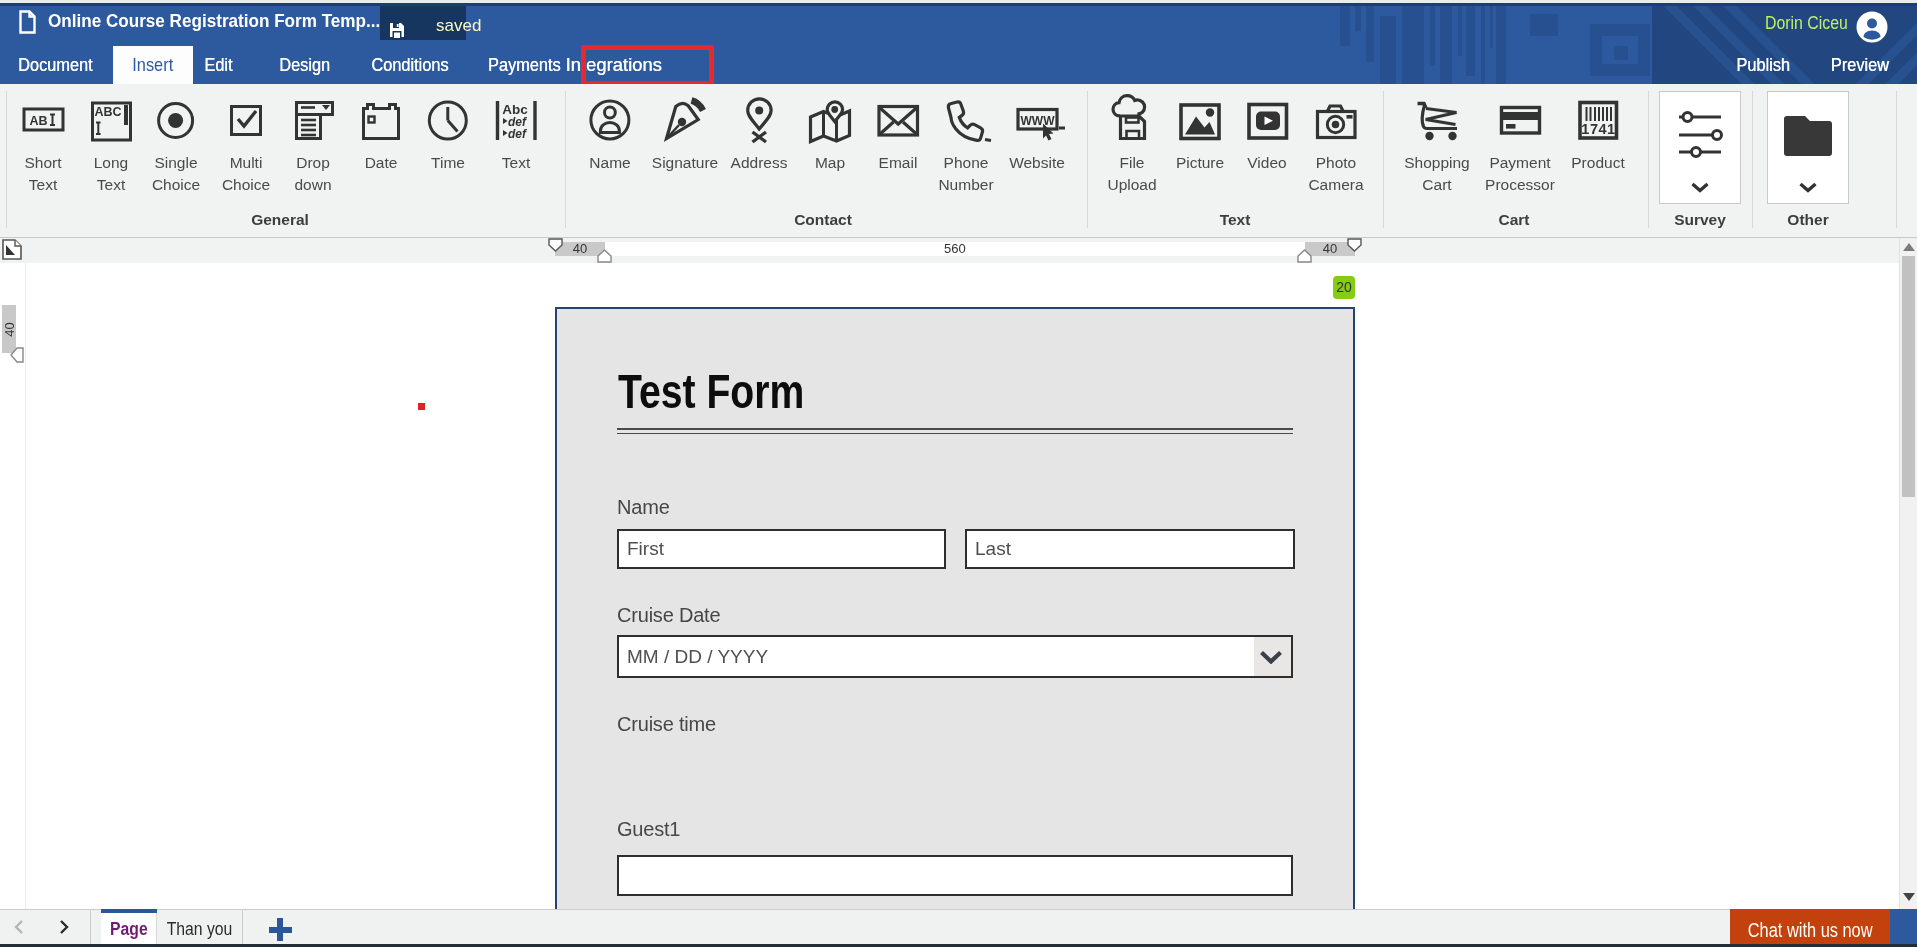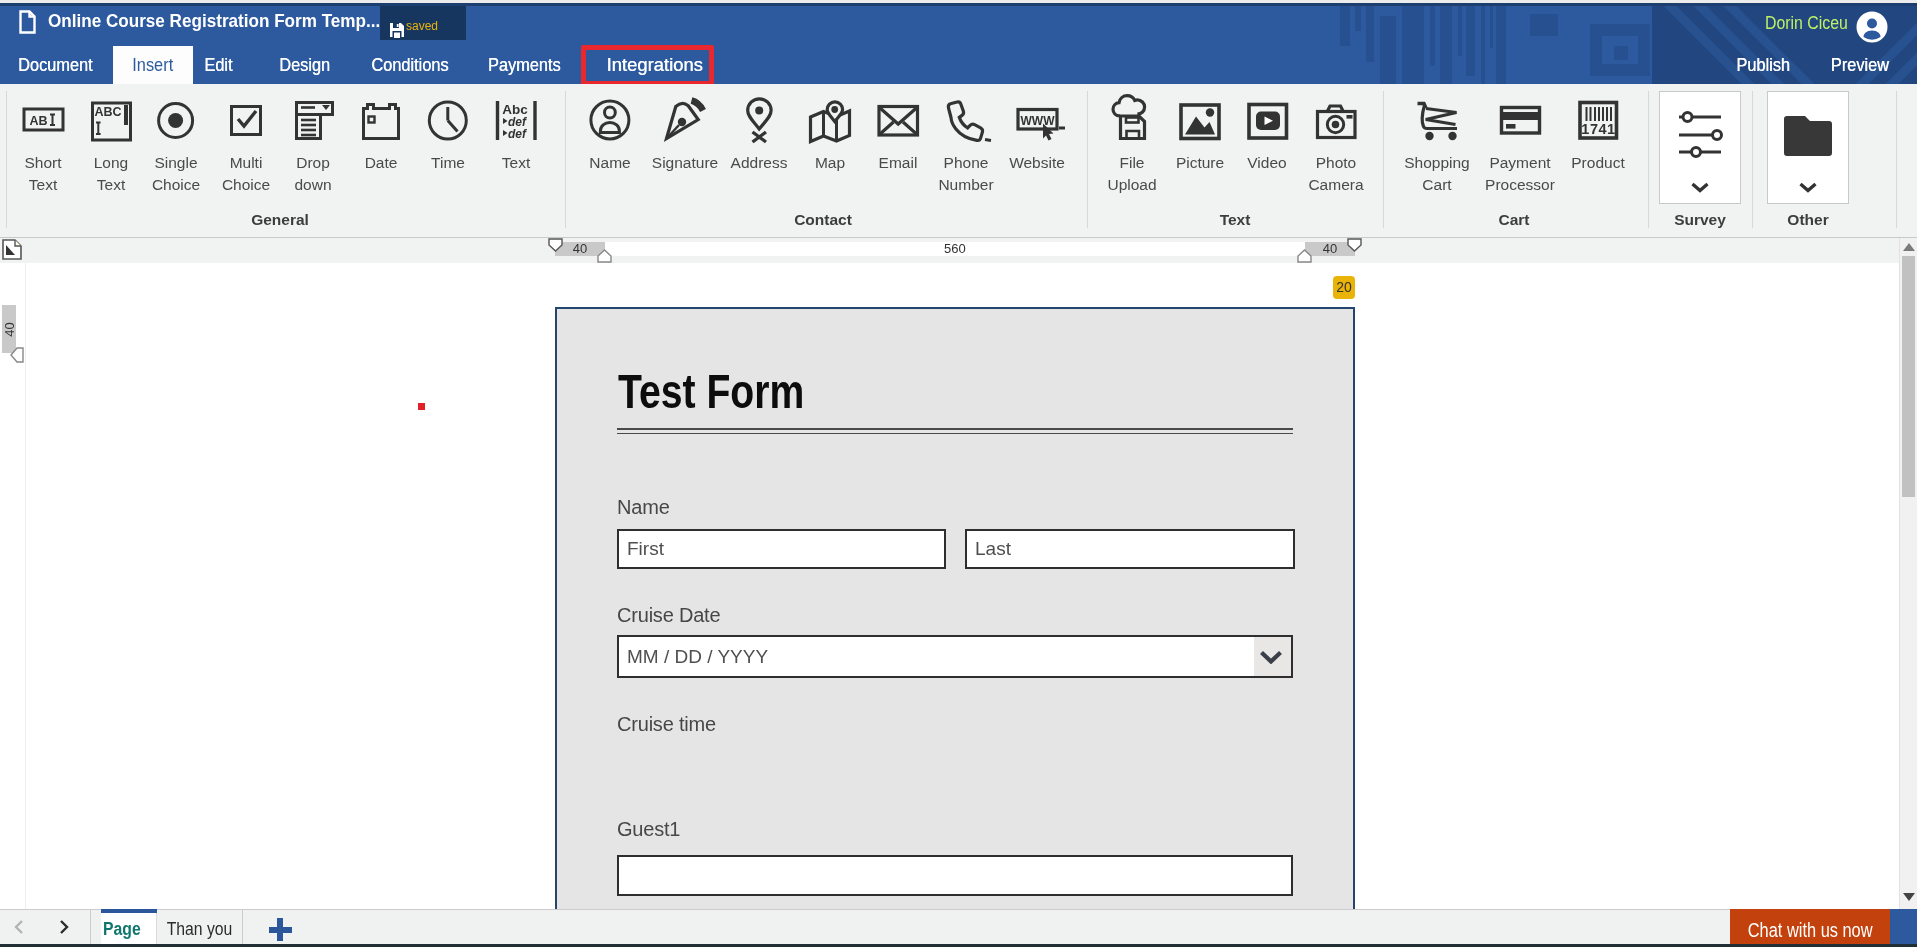--- a/index.html
+++ b/index.html
@@ -59,37 +59,37 @@
     <div class="abs" style="left:48px;top:2px;font-size:19px;font-weight:bold;color:#fff;line-height:26px;transform:scaleX(0.9);transform-origin:0 50%;white-space:nowrap;">Online Course Registration Form Temp...</div>
 
     <div class="abs" style="left:380px;top:0;width:86px;height:34px;background:#17365f;"></div>
     <svg width="16" height="16" viewBox="0 0 16 16" style="position:absolute;left:389px;top:16px;">
       <path d="M1 1 h11 l3 3 v11 h-14 z" fill="#fff"></path>
       <rect x="4" y="1" width="6" height="5" fill="#17365f"></rect>
       <rect x="7.8" y="2" width="1.8" height="3" fill="#fff"></rect>
       <rect x="3.5" y="9" width="9" height="7" fill="#17365f"></rect>
       <rect x="5" y="10.5" width="6" height="5.5" fill="#fff"></rect>
     </svg>
-    <div class="abs" style="left:406px;top:7px;font-size:12px;color:#eab308;line-height:26px;">saved</div>
+    <div class="abs" style="left:436px;top:7px;font-size:17px;color:#fef9c3;line-height:26px;">saved</div>
 
     <div class="abs" style="left:1765px;top:4px;font-size:18px;color:#bef264;line-height:26px;"><span style="display:inline-block;transform:scaleX(0.88);transform-origin:0 50%;">Dorin Ciceu</span></div>
     <svg width="32" height="32" viewBox="0 0 32 32" style="position:absolute;left:1856px;top:5px;">
       <circle cx="16" cy="16" r="15.5" fill="#fff"></circle>
       <circle cx="16" cy="12.5" r="5" fill="#2d5a9e"></circle>
       <path d="M16 19.5 c-5.5 0 -8.5 3 -8.5 6.5 a15.5 15.5 0 0 0 17 0 c0 -3.5 -3 -6.5 -8.5 -6.5 z" fill="#2d5a9e"></path>
     </svg>
 
     <div class="mi" style="left:10px;width:90px;"><span>Document</span></div>
     <div class="abs" style="left:113px;top:40px;width:80px;height:38px;background:#fdfdfd;"></div>
     <div class="mi" style="left:113px;width:80px;color:#2d5a9e;"><span>Insert</span></div>
     <div class="mi" style="left:182px;width:72px;"><span>Edit</span></div>
     <div class="mi" style="left:265px;width:80px;"><span>Design</span></div>
     <div class="mi" style="left:361px;width:98px;"><span>Conditions</span></div>
     <div class="mi" style="left:479px;width:90px;"><span>Payments</span></div>
-    <div class="mi" style="left:605px;width:98px;"><span style="transform:scaleX(0.97);">Integrations</span></div>
+    <div class="mi" style="left:564px;width:98px;"><span style="transform:scaleX(0.97);">Integrations</span></div>
     <div class="mi" style="left:1713px;width:100px;"><span>Publish</span></div>
     <div class="mi" style="left:1820px;width:80px;"><span>Preview</span></div>
   </div>
 
   <div class="abs" style="left:581px;top:45px;width:133px;height:41px;border:5px solid #e8282e;border-radius:2px;box-sizing:border-box;"></div>
 
   <div class="abs" style="left:0;top:84px;width:1917px;height:153px;background:#f1f2f2;border-bottom:1px solid #c9c9c9;box-sizing:content-box;"></div>
   <div class="sep" style="left:6px;"></div>
   <div class="sep" style="left:565px;"></div>
   <div class="sep" style="left:1087px;"></div>
@@ -295,21 +295,21 @@
   <div class="abs" style="left:25px;top:263px;width:1px;height:646px;background:#ededed;"></div>
 
   <div class="abs" style="left:2px;top:305px;width:14px;height:48px;background:#c9c9c9;"></div>
   <div class="abs" style="left:2px;top:305px;width:14px;height:48px;color:#333;font-size:13px;display:flex;align-items:center;justify-content:center;">
       <span style="transform:rotate(-90deg);display:block;">40</span>
     </div>
   <svg width="14" height="16" style="position:absolute;left:10px;top:347px;">
       <path d="M13 1 v14 h-6 l-6 -7 l6 -7 z" fill="#fff" stroke="#888" stroke-width="1.4"></path>
     </svg>
 
-  <div class="abs" style="left:1333px;top:276px;width:22px;height:23px;background:#eab308;border-radius:4px;color:#333;font-size:14px;text-align:center;line-height:23px;">20</div>
+  <div class="abs" style="left:1333px;top:276px;width:22px;height:23px;background:#84cc16;border-radius:4px;color:#333;font-size:14px;text-align:center;line-height:23px;">20</div>
 
   <div class="abs" style="left:418px;top:403px;width:7px;height:7px;background:#e02127;"></div>
 
   <div class="abs" style="left:555px;top:307px;width:800px;height:602px;background:#e5e5e5;border:2px solid #24466e;border-bottom:none;box-sizing:border-box;overflow:hidden;">
     <div class="abs" style="left:61px;top:57px;font-size:48px;line-height:51px;font-weight:bold;color:#0d0d0d;transform:scaleX(0.815);transform-origin:0 0;white-space:nowrap;">Test Form</div>
     <div class="abs" style="left:60px;top:119px;width:676px;height:3px;border-top:2px solid #4a4a4a;border-bottom:1px solid #4a4a4a;box-sizing:content-box;"></div>
 
     <div class="flabel" style="left:60px;top:187px;">Name</div>
     <div class="finput" style="left:60px;top:220px;width:329px;height:40px;">First</div>
     <div class="finput" style="left:408px;top:220px;width:330px;height:40px;">Last</div>
@@ -342,21 +342,21 @@
       <path d="M9 2 L3 8 L9 14" stroke="#b3b3b3" stroke-width="2.4" fill="none"></path>
     </svg>
   <svg width="12" height="16" style="position:absolute;left:58px;top:919px;">
       <path d="M3 2 L9 8 L3 14" stroke="#2b2b2b" stroke-width="2.4" fill="none"></path>
     </svg>
 
   <div class="abs" style="left:90px;top:910px;width:1px;height:34px;background:#cccccc;"></div>
   <div class="abs" style="left:242px;top:910px;width:1px;height:34px;background:#cccccc;"></div>
   <div class="abs" style="left:101px;top:909px;width:56px;height:4px;background:#2b579a;"></div>
   <div class="abs" style="left:101px;top:913px;width:56px;height:31px;background:#fff;border-right:1px solid #d9d9d9;box-sizing:border-box;"></div>
-  <div class="abs" style="left:101px;top:919px;width:32px;height:20px;line-height:20px;text-align:center;color:#0f766e;font-weight:bold;font-size:17.5px;"><span style="display:inline-block;transform:scaleX(0.9);">Page</span></div>
+  <div class="abs" style="left:101px;top:919px;width:56px;height:20px;line-height:20px;text-align:center;color:#701a75;font-weight:bold;font-size:17.5px;"><span style="display:inline-block;transform:scaleX(0.9);">Page</span></div>
   <div class="abs" style="left:157px;top:919px;width:85px;height:20px;line-height:20px;text-align:center;color:#2b2b2b;font-size:17.5px;"><span style="display:inline-block;transform:scaleX(0.9);">Than you</span></div>
 
   <div class="abs" style="left:268.5px;top:926.5px;width:23px;height:6px;background:#2b579a;"></div>
   <div class="abs" style="left:277px;top:918px;width:6px;height:23px;background:#2b579a;"></div>
 
   <div class="abs" style="left:1730px;top:909px;width:160px;height:35px;background:#c2410c;color:#fff;font-size:20px;text-align:center;line-height:43px;overflow:hidden;padding-right:27px;"><span style="display:inline-block;transform:scaleX(0.82);">Chat with us now</span></div>
   <div class="abs" style="left:1890px;top:909px;width:27px;height:35px;background:#2d5a9e;"></div>
   <div class="abs" style="left:0;top:944px;width:1917px;height:3px;background:#202e36;"></div>
 
 </div>

